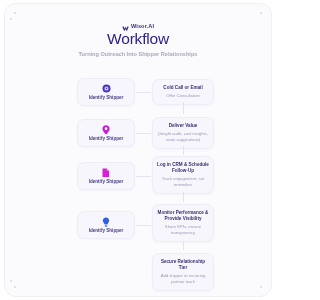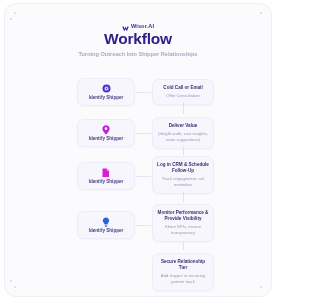--- a/index.html
+++ b/index.html
@@ -61,21 +61,21 @@
     letter-spacing: 0.1px;
     line-height: 1;
   }
 
   .page-title {
     position: absolute;
     top: 27px;
     left: 0; right: 0;
     text-align: center;
     font-size: 15.5px;
-    font-weight: bold;
+    font-weight: normal;
     color: #2e2188;
     letter-spacing: -0.2px;
     line-height: 1;
   }
 
   .page-subtitle {
     position: absolute;
     top: 46px;
     left: 50%;
     transform: translateX(-50%);

